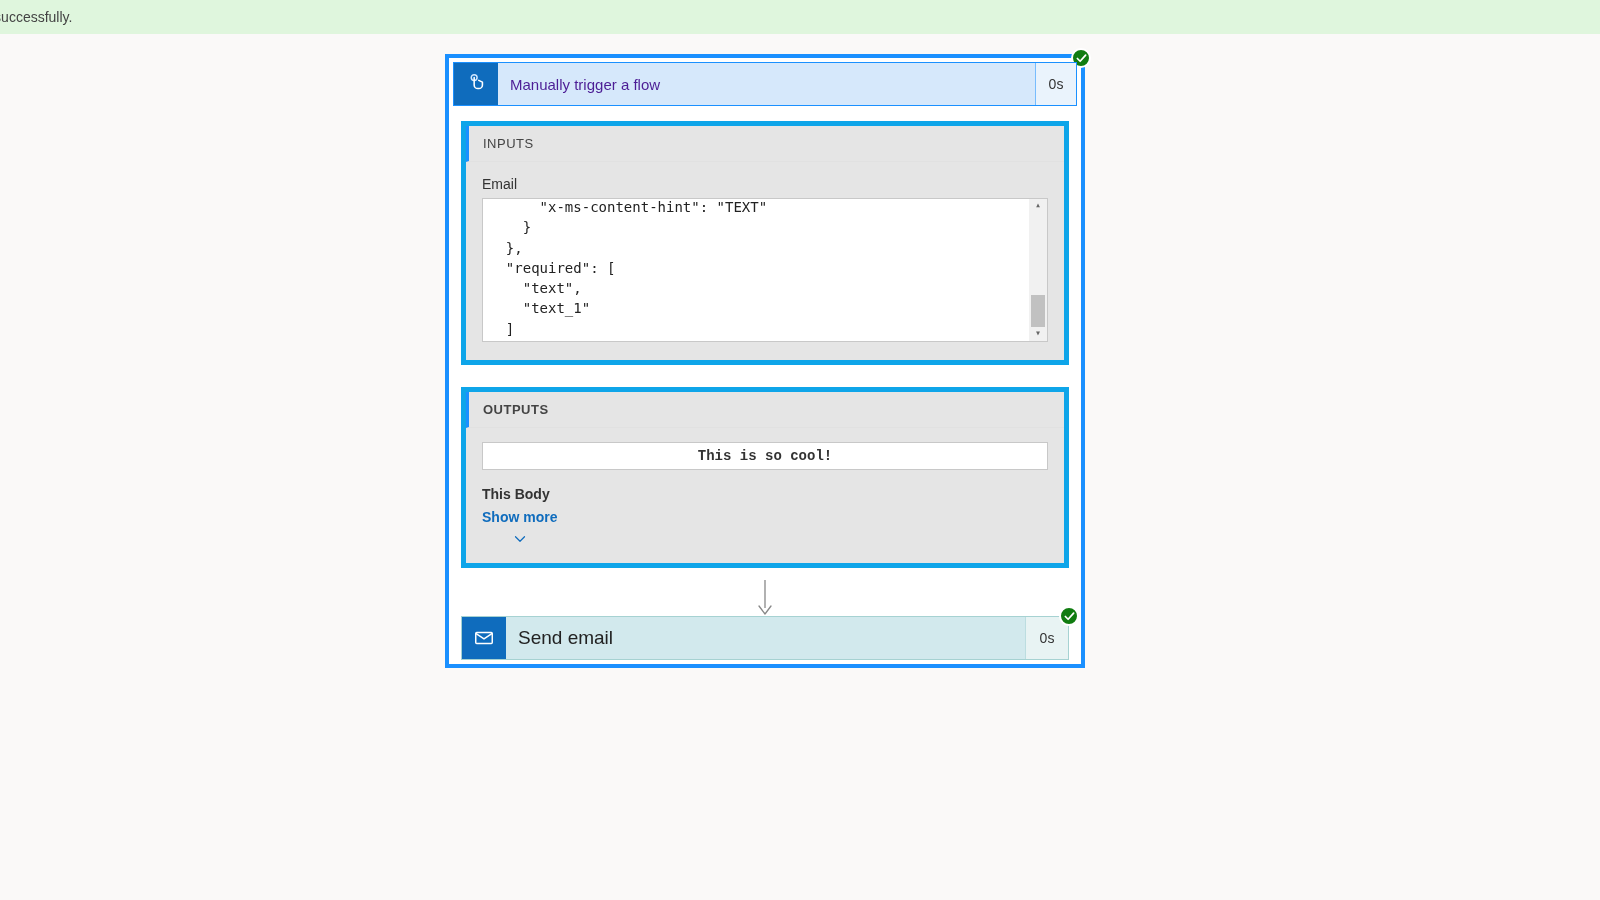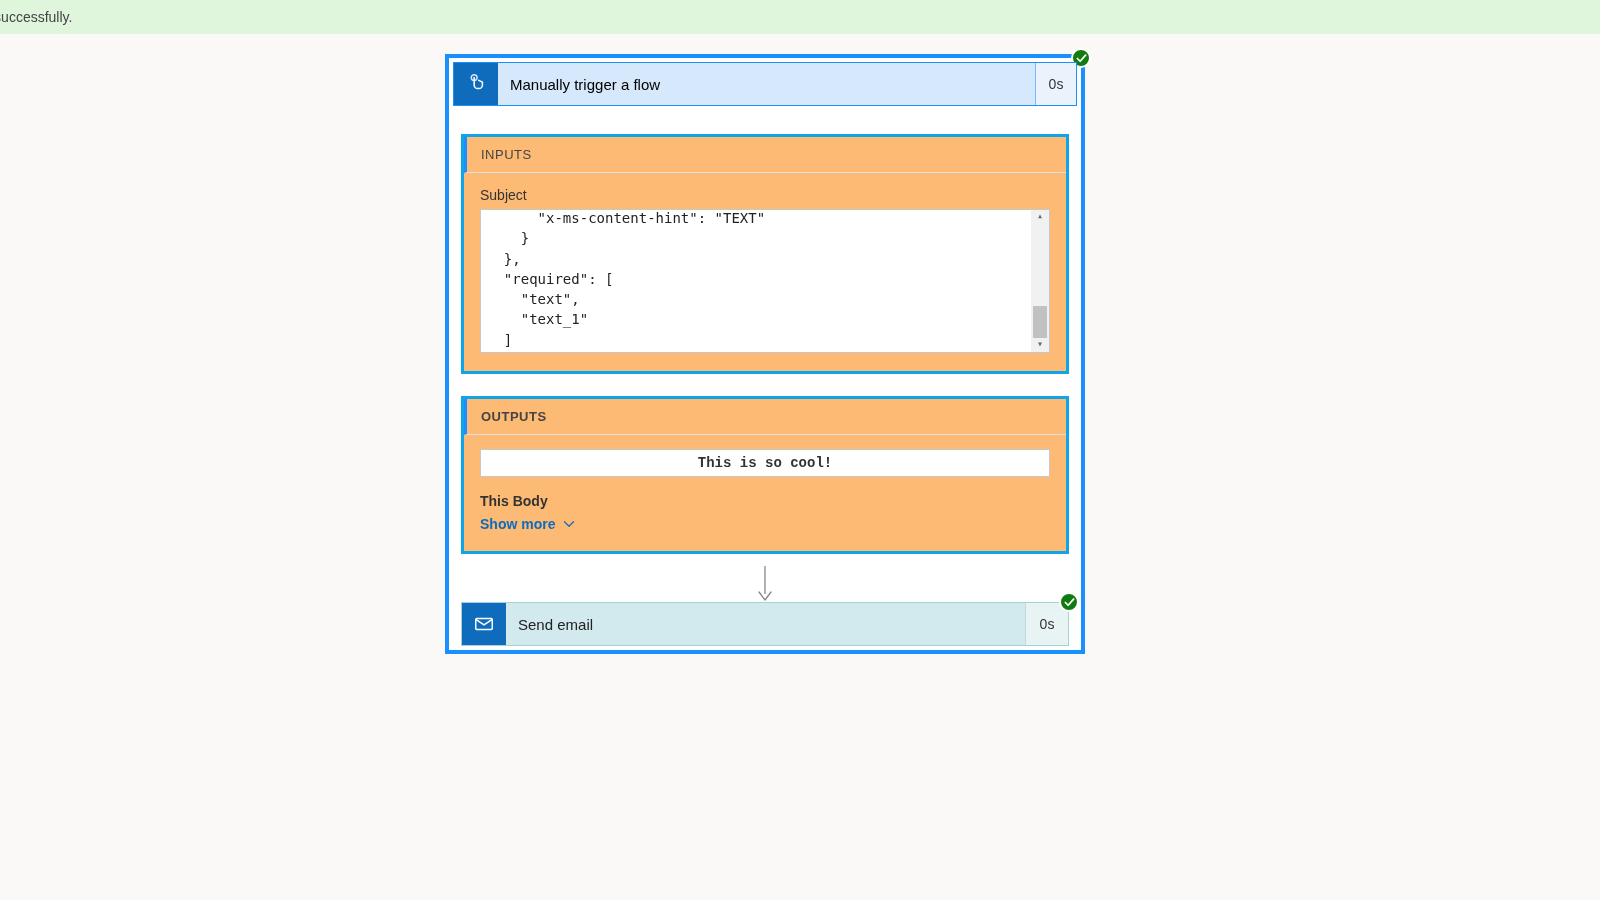--- a/index.html
+++ b/index.html
@@ -54,21 +54,21 @@
     justify-content: center;
     color: #fff;
     flex-shrink: 0;
   }
   .step-title {
     flex: 1;
     display: flex;
     align-items: center;
     padding-left: 12px;
     font-size: 15px;
-    color: #000000;
+    color: #4c1d95;
     border-right: 1px solid rgba(26,144,255,0.5);
     background: #d6e8fb;
   }
   .step-dur {
     width: 40px;
     display: flex;
     align-items: center;
     justify-content: center;
     font-size: 14px;
     color: #333;
@@ -82,23 +82,23 @@
     height: 20px;
     border-radius: 50%;
     background: #107c10;
     border: 2px solid #fff;
     display: flex;
     align-items: center;
     justify-content: center;
   }
   .check-badge svg { width: 11px; height: 11px; }
   .panel {
-    margin: 28px 8px 4px 8px;
-    border: 3px solid #0ea5e9;
-    background: #fdba74;
+    margin: 15px 8px 4px 8px;
+    border: 5px solid #0ea5e9;
+    background: #e5e5e5;
   }
   .panel + .panel { margin-top: 22px; margin-bottom: 10px; font-weight: bold;}
   .panel-head {
     padding: 10px 14px;
     border-bottom: 1px solid #e1e1e1;
     border-left: 3px solid #1a90ff;
     font-size: 13px;
     letter-spacing: 0.5px;
     color: #444;
   }
@@ -159,20 +159,21 @@
     text-align: center;
   }
   .text-field:last-of-type { margin-bottom: 14px; }
   .show-more {
     color: #0f6cbd;
     font-size: 14px;
     cursor: pointer;
     display: inline-flex;
     align-items: center;
     gap: 8px;
+    flex-direction: column;
   }
   .show-more svg { width: 12px; height: 12px; }
   .arrow-down-connector {
     display: flex;
     justify-content: center;
     align-items: flex-start;
     height: 38px;
     position: relative;
   }
   .arrow-down-connector svg { margin-top: 2px; }
@@ -195,21 +196,21 @@
     display: flex;
     align-items: center;
     justify-content: center;
     color: #fff;
   }
   .step2-title {
     flex: 1;
     display: flex;
     align-items: center;
     padding-left: 12px;
-    font-size: 15px;
+    font-size: 19px;
     color: #222;
     border-right: 1px solid #bcdde0;
   }
   .step2-dur {
     width: 42px;
     display: flex;
     align-items: center;
     justify-content: center;
     font-size: 14px;
     color: #333;
@@ -239,21 +240,21 @@
           <path d="M10 5 v8 a4 4 0 0 0 4 4 h1 a4 4 0 0 0 4-4 v-3 l-4-2" stroke="#fff" stroke-width="1.7" fill="none" stroke-linecap="round" stroke-linejoin="round"></path>
         </svg>
       </div>
       <div class="step-title">Manually trigger a flow</div>
       <div class="step-dur">0s</div>
     </div>
 
     <div class="panel">
       <div class="panel-head">INPUTS</div>
       <div class="panel-body">
-        <span class="field-label">Subject</span>
+        <span class="field-label">Email</span>
         <div class="code-box">
           <pre>      "x-ms-content-hint": "TEXT"
     }
   },
   "required": [
     "text",
     "text_1"
   ]
 }</pre>
           <div class="scroll-col">

